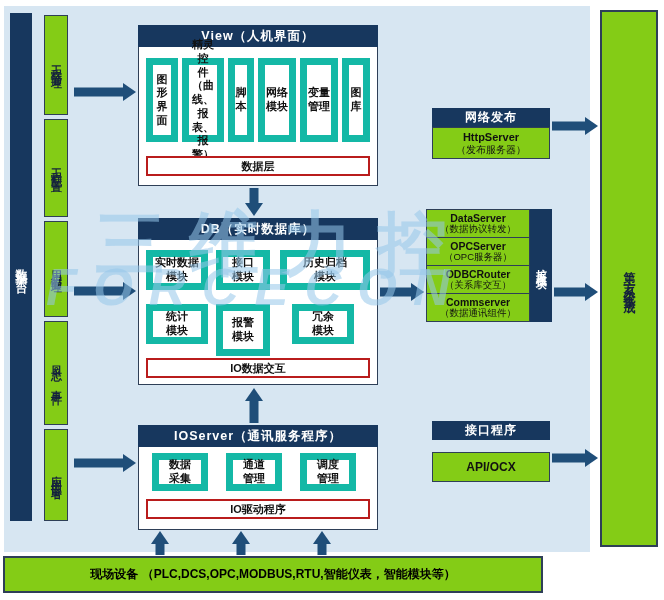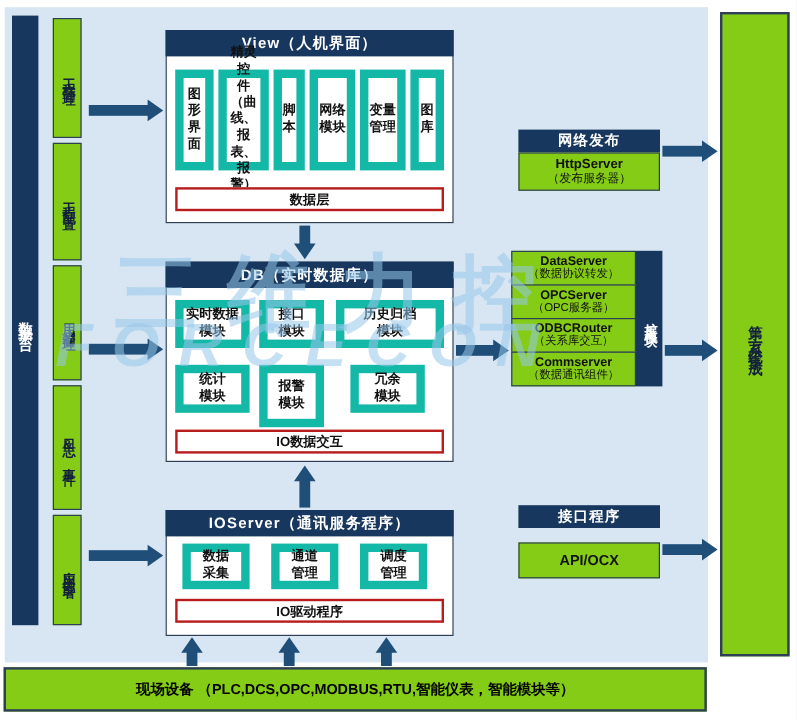--- a/index.html
+++ b/index.html
@@ -129,21 +129,21 @@
 
   <div class="hdr" style="left:432px;top:421px;width:118px;height:19px;z-index:3;font-size:12px;">接口程序</div>
   <div class="box" style="left:432px;top:452px;width:118px;height:30px;z-index:3;">
     <span style="font-size:12px;font-weight:bold;color:#111;">API/OCX</span>
   </div>
 
   <div class="box" style="left:600px;top:10px;width:58px;height:537px;border-width:2px;z-index:2;">
     <span class="vtext" style="font-size:12px;font-weight:bold;color:#14213d;letter-spacing:5px;">第三方系统集成</span>
   </div>
 
-  <div class="box" style="left:3px;top:556px;width:586px;height:37px;border-width:2px;z-index:2;">
+  <div class="box" style="left:3px;top:556px;width:540px;height:37px;border-width:2px;z-index:2;">
     <span style="font-size:12px;font-weight:bold;color:#000;">现场设备 （PLC,DCS,OPC,MODBUS,RTU,智能仪表，智能模块等）</span>
   </div>
 
   <div class="arr arr-r" style="left:74px;top:83px;width:62px;height:18px;">
       <i class="sh" style="width:50px;"></i>
       <i class="hd"></i>
     </div>
   <div class="arr arr-r" style="left:74px;top:282px;width:62px;height:18px;">
       <i class="sh" style="width:50px;"></i>
       <i class="hd"></i>

